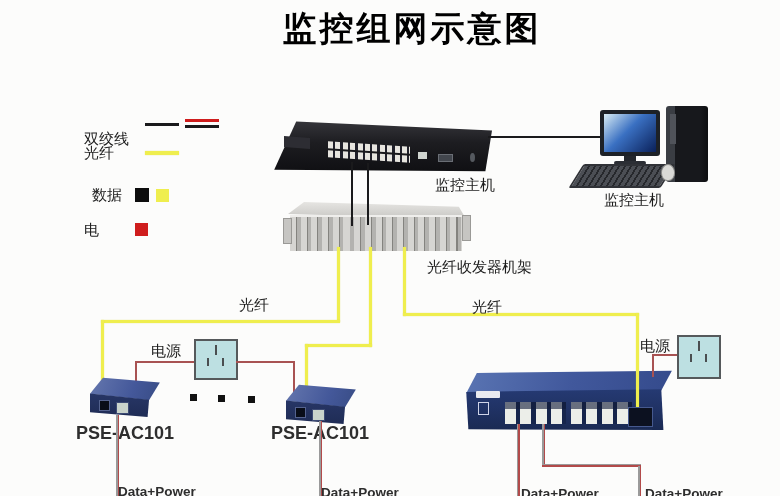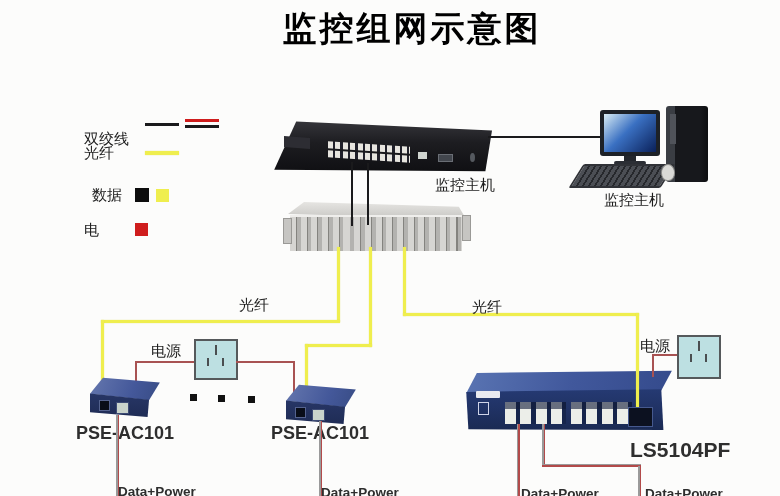--- a/index.html
+++ b/index.html
@@ -124,20 +124,21 @@
   <div class="kbd"></div>
   <div class="mouse"></div>
   <div class="t" style="left:604px;top:191px;">监控主机</div>
 
   <div class="rack">
     <div class="lid"></div>
     <div class="face"></div>
     <div class="earL"></div>
     <div class="earR"></div>
   </div>
+  <div class="t" style="left:427px;top:258px;">光纤收发器机架</div>
 
   <div class="ln k" style="left:351px;top:162px;width:2px;height:64px;"></div>
   <div class="ln k" style="left:367px;top:163px;width:2px;height:62px;"></div>
 
   <div class="ls">
     <div class="top"></div>
     <div class="front"></div>
     <div class="logo"></div>
     <div class="sqr"></div>
     <div class="pg" style="left:43px;"></div>
@@ -192,21 +193,20 @@
 
   <div class="pse" style="left:286px;top:384px;">
     <div class="top"></div>
       <div class="front"></div>
       <div class="fport"></div>
       <div class="rj45"></div>
   </div>
   <div class="t latin" style="left:271px;top:423px;font-size:18px;">PSE-AC101</div>
 
   <div class="uplink"></div>
-  <div class="t latin" style="left:630px;top:438px;font-size:21px;">LS5104PF</div>
 
   <div class="ln dpv" style="left:116px;top:415px;width:3px;height:81px;"></div>
   <div class="ln dpv" style="left:319px;top:421px;width:3px;height:75px;"></div>
   <div class="ln dpv" style="left:517px;top:424px;width:3px;height:72px;"></div>
   <div class="ln dpv" style="left:542px;top:424px;width:3px;height:42px;"></div>
   <div class="ln dph" style="left:542px;top:464px;width:99px;height:3px;"></div>
   <div class="ln dpv" style="left:638px;top:466px;width:3px;height:30px;"></div>
 
   <div class="t latin" style="left:118px;top:484px;font-size:13.5px;">Data+Power</div>
   <div class="t latin" style="left:321px;top:485px;font-size:13.5px;">Data+Power</div>

